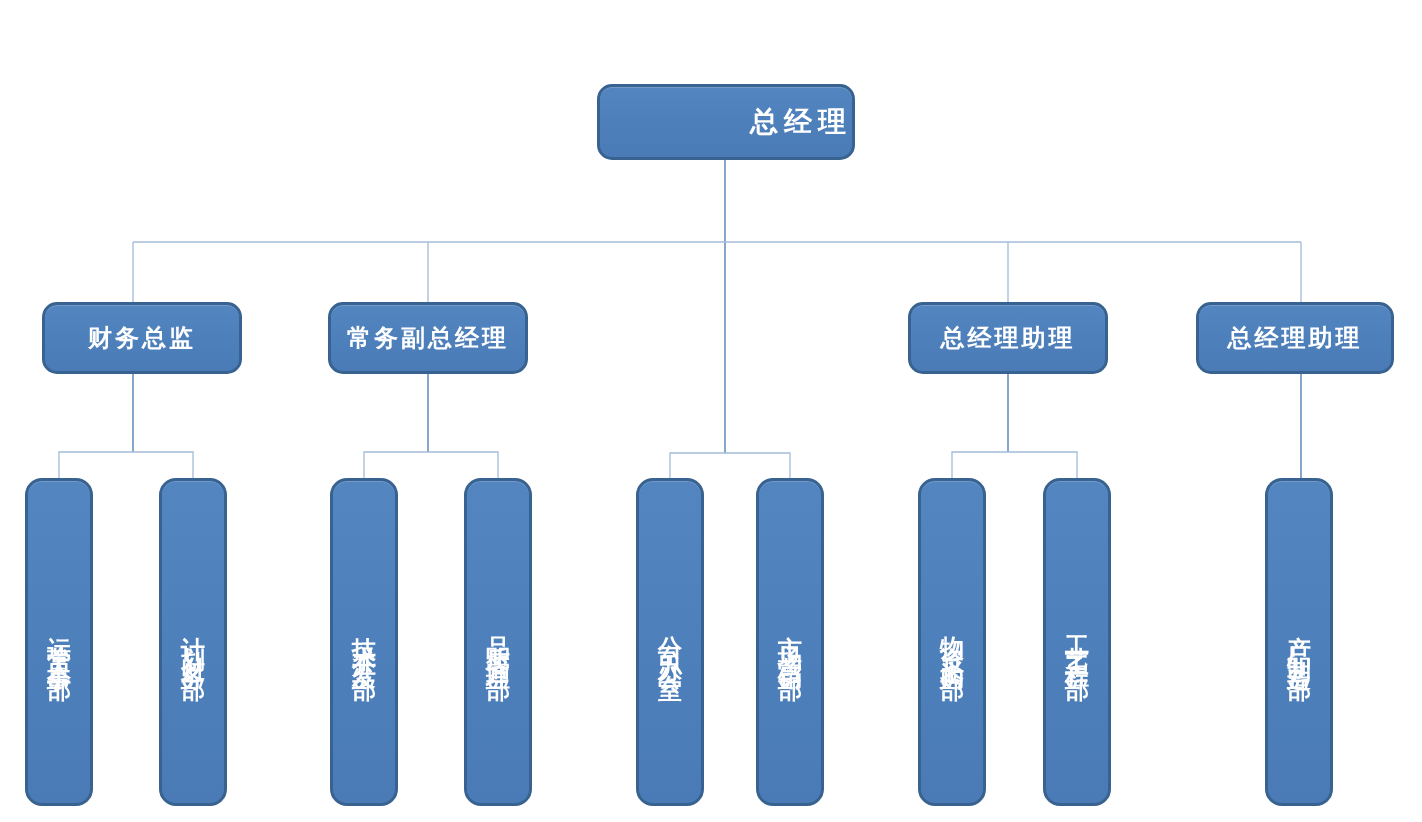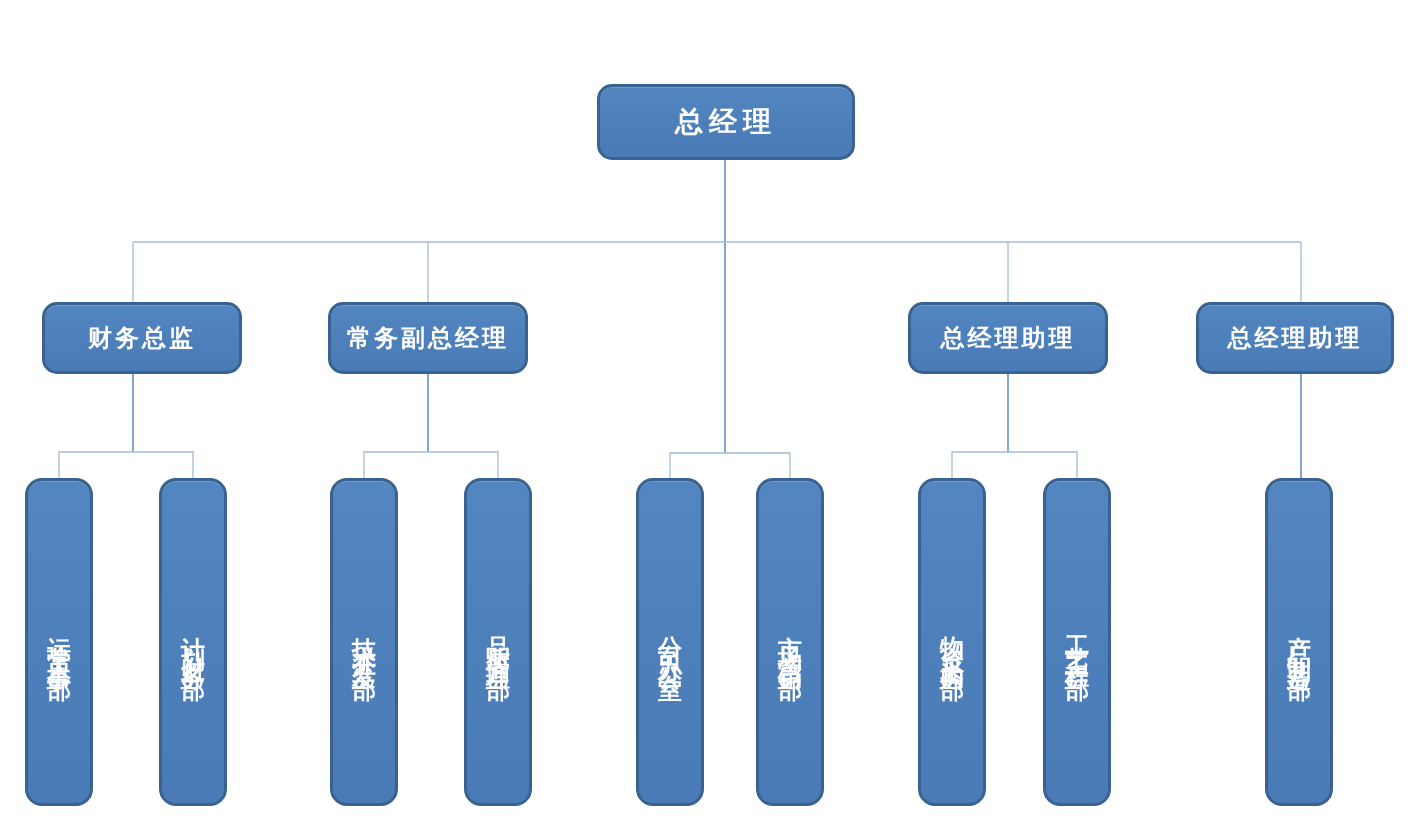--- a/index.html
+++ b/index.html
@@ -79,21 +79,21 @@
     <path class="strong" d="M133 374 V452"></path>
     <path class="light" d="M59 478 V452 H193 V478"></path>
     <path class="strong" d="M428 374 V452"></path>
     <path class="light" d="M364 478 V452 H498 V478"></path>
     <path class="light" d="M670 478 V453 H790 V478"></path>
     <path class="strong" d="M1008 374 V452"></path>
     <path class="light" d="M952 478 V452 H1077 V478"></path>
     <path class="strong" d="M1301 374 V478"></path>
   </svg>
 
-  <div class="node root" style="left:597px; top:84px; width:258px; height:76px;">
+  <div class="node root" style="left:597px; top:84px; width:258px; height:76px;justify-content:flex-end;">
     <span>总经理</span>
   </div>
 
   <div class="node hnode" style="left:42px; top:302px; width:200px; height:72px;">
     <span>财务总监</span>
   </div>
   <div class="node hnode" style="left:328px; top:302px; width:200px; height:72px;">
     <span>常务副总经理</span>
   </div>
   <div class="node hnode" style="left:908px; top:302px; width:200px; height:72px;">

